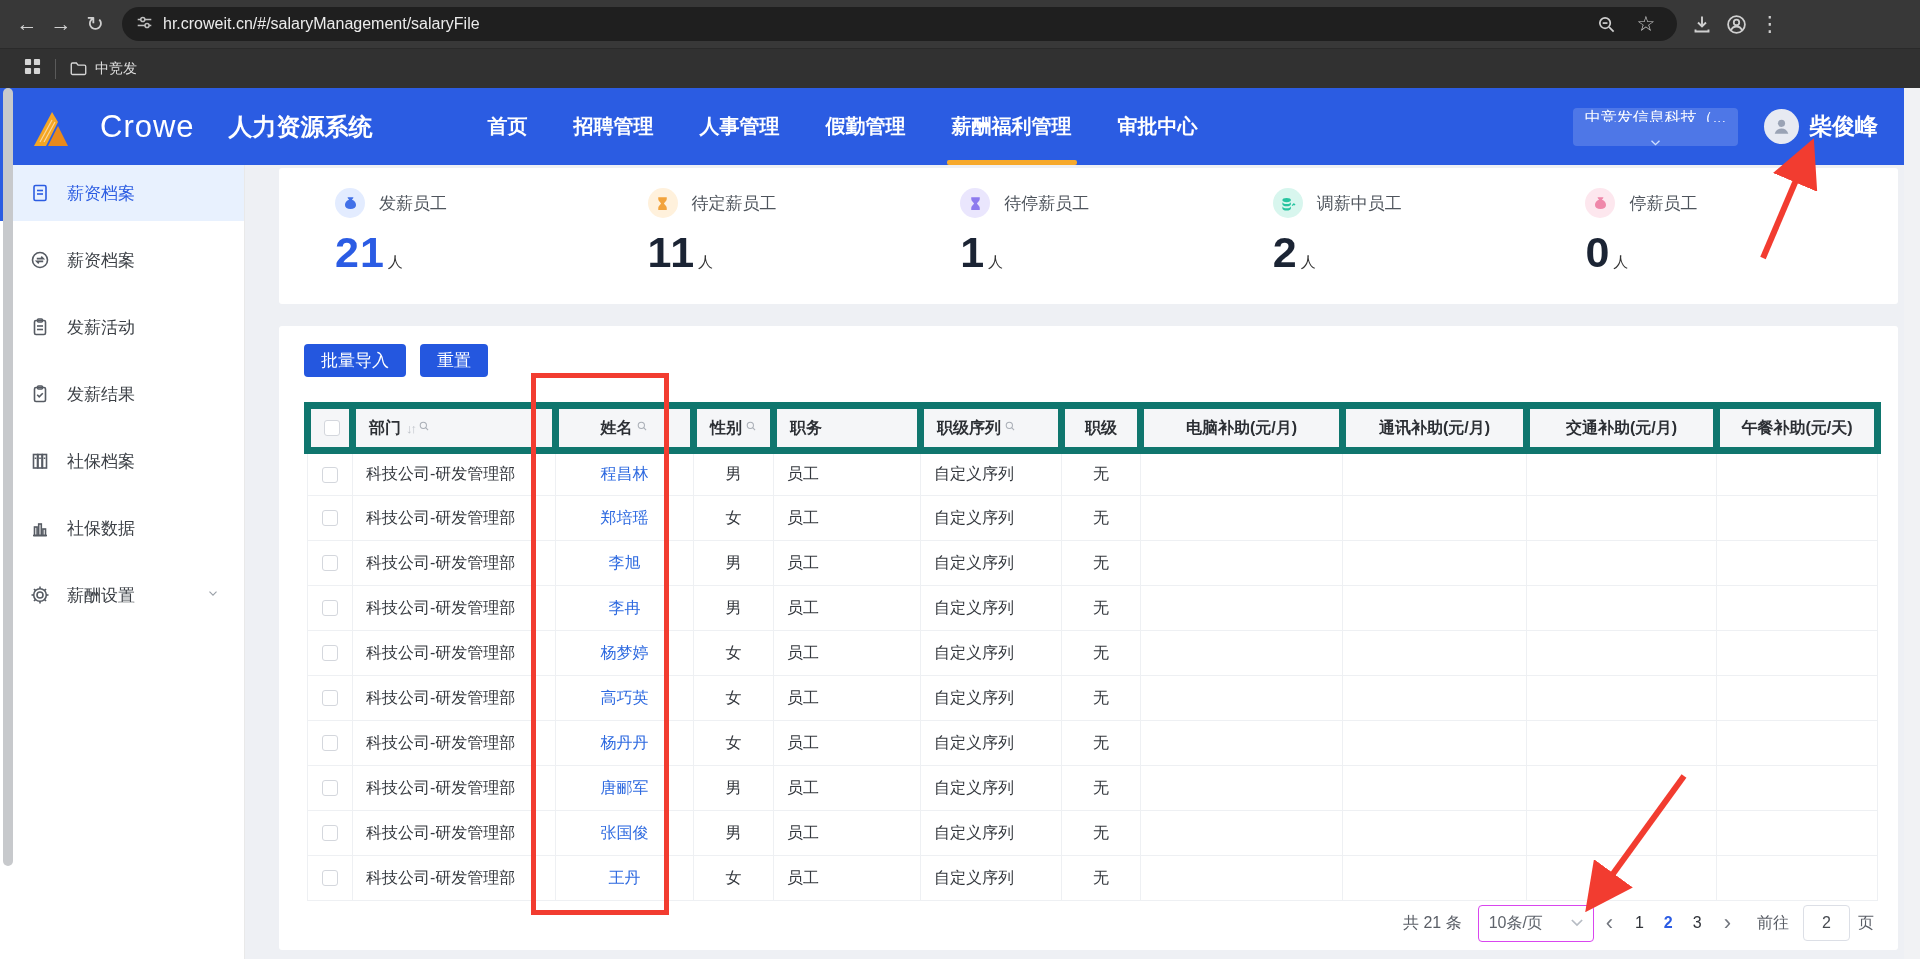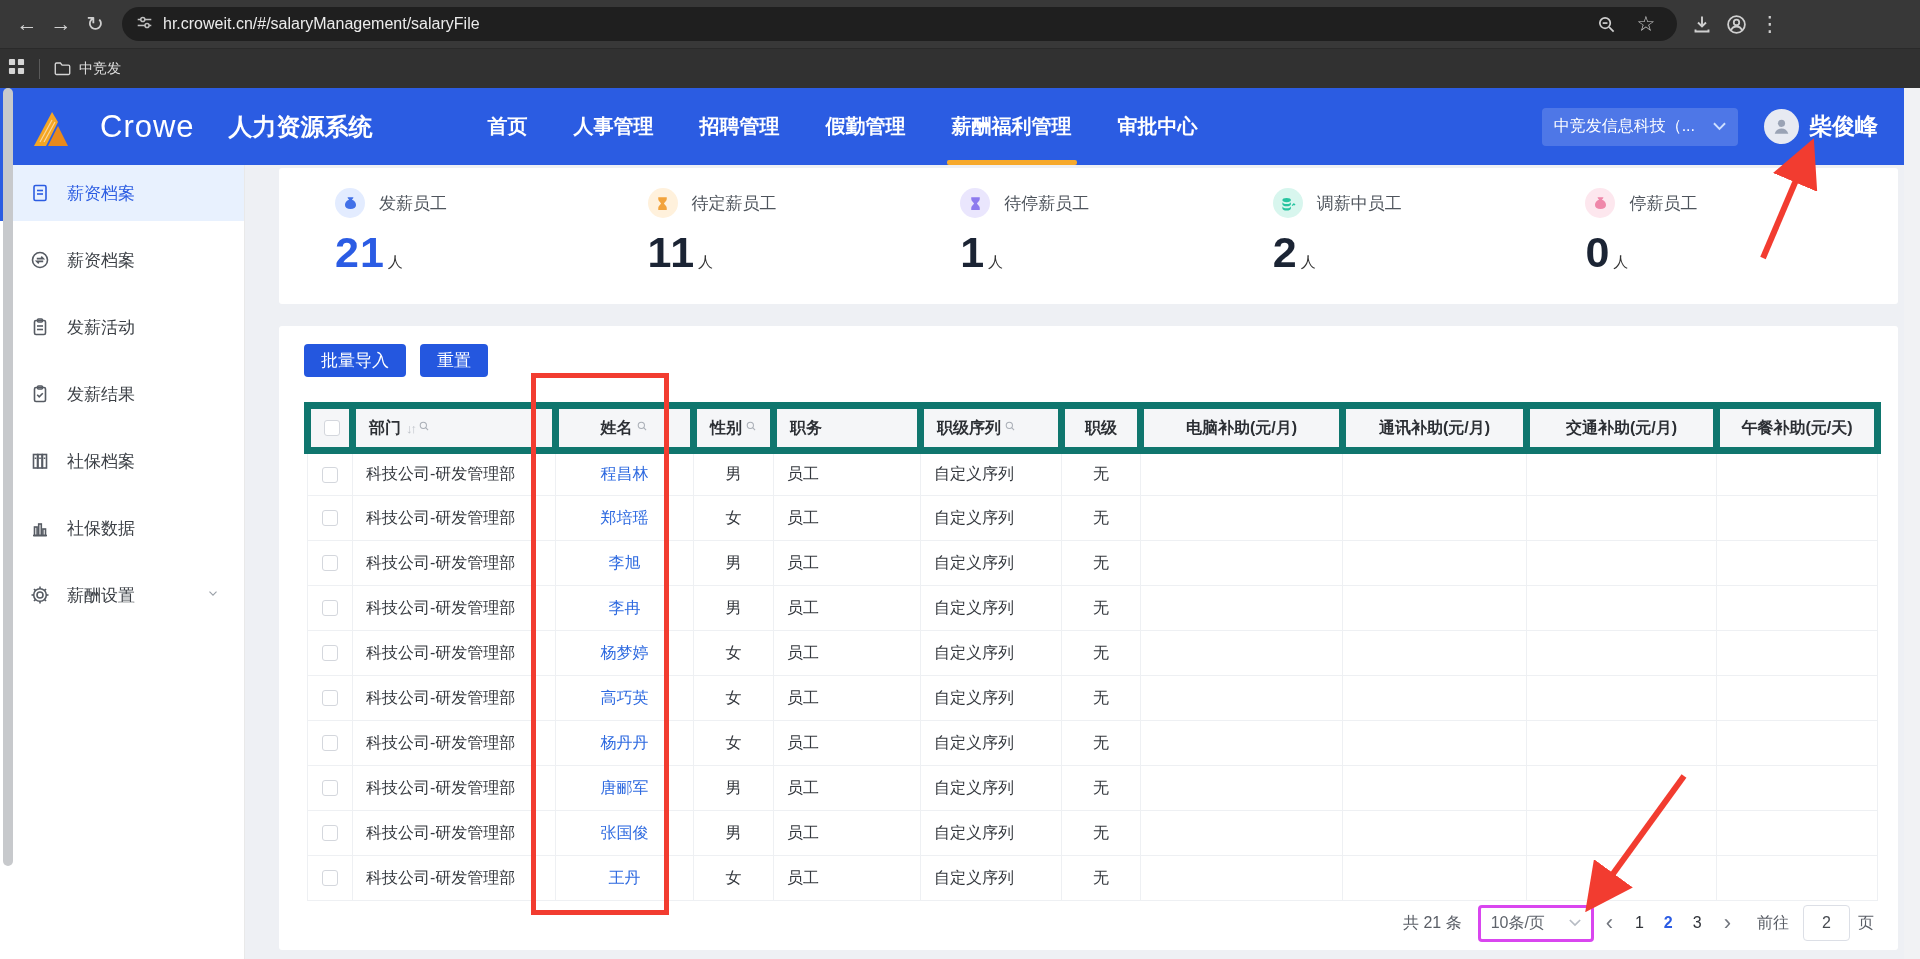--- a/index.html
+++ b/index.html
@@ -5,34 +5,34 @@
   * { box-sizing: border-box; margin: 0; padding: 0; }
   html,body { width:1920px; height:959px; overflow:hidden; font-family:"Liberation Sans","DejaVu Sans",sans-serif; background:#eef0f4; position:relative; }
 
   
   .chrome { position:absolute; top:0; left:0; width:1920px; height:88px; background:#383838; }
   .toolbar { height:48px; display:flex; align-items:center; padding:0 10px; }
   .tb-icon { width:34px; height:34px; display:flex; align-items:center; justify-content:center; color:#cfcfcf; font-size:21px; flex:0 0 auto; }
   .url-pill { width:1555px; height:34px; background:#1f1f1f; border-radius:17px; margin:0 8px 0 10px; display:flex; align-items:center; padding:0 14px; }
   .url-text { color:#ececec; font-size:16px; margin-left:10px; flex:1; white-space:nowrap; overflow:hidden; }
   .pill-right { display:flex; align-items:center; gap:6px; }
-  .bookmarks { height:40px; background:#313131; display:flex; align-items:center; padding:0 8px; border-top:1px solid #2a2a2a; }
+  .bookmarks { height:40px; background:#313131; display:flex; align-items:center; padding:0 24px; border-top:1px solid #2a2a2a; }
   .bm-divider { width:1px; height:20px; background:#5a5a5a; margin:0 14px; }
   .bm-folder { display:flex; align-items:center; gap:8px; color:#e0e0e0; font-size:14px; }
 
   
   .app-header { position:absolute; top:88px; left:0; width:1904px; height:77px; background:#2b5ce2; display:flex; align-items:center; padding:0 26px; }
   .logo-wrap { display:flex; align-items:center; gap:28px; }
   .brand { color:#fff; font-size:31px; font-weight:400; letter-spacing:1px; }
   .product { color:#fff; font-size:24px; font-weight:bold; margin-left:6px; }
   .nav { display:flex; margin-left:92px; height:77px; }
   .nav-item { color:#fff; font-size:20px; font-weight:bold; padding:17px 23px; height:77px; display:flex; align-items:center; position:relative; cursor:pointer; white-space:nowrap; }
   .nav-item.active::after { content:""; position:absolute; left:18px; right:18px; bottom:0; height:5px; background:#f6a92c; border-radius:2px; }
   .header-right { margin-left:auto; display:flex; align-items:center; }
-  .company-pill { background:rgba(255,255,255,0.17); border-radius:4px; height:38px; display:flex; align-items:center; padding:0 12px; color:#fff; font-size:16px; gap:18px; cursor:pointer; }
+  .company-pill { background:rgba(255,255,255,0.17); border-radius:4px; height:38px; display:flex; align-items:center; padding:0 12px; color:#fff; font-size:16px; gap:18px; cursor:pointer;flex-direction:column; }
   .company-name { max-width:148px; overflow:hidden; white-space:nowrap; }
   .avatar { width:35px; height:35px; border-radius:50%; background:#e7eaf2; display:flex; align-items:center; justify-content:center; margin:0 10px 0 26px; }
   .user-name { color:#fff; font-size:23px; font-weight:bold; }
 
   
   .sidebar { position:absolute; top:165px; left:0; width:245px; height:794px; background:#fff; border-right:1px solid #e9e9e9; }
   .side-item { height:56px; margin-bottom:11px; display:flex; align-items:center; padding-left:30px; gap:17px; font-size:17px; color:#3c4046; cursor:pointer; position:relative; }
   .side-item.active { background:#e8f1fe; color:#2b5ce2; }
   .side-item.active::before { content:""; position:absolute; left:0; top:0; bottom:0; width:4px; background:#2b5ce2; }
   .side-item .chev { position:absolute; right:24px; }
@@ -56,21 +56,21 @@
   table.grid { border-collapse:collapse; table-layout:fixed; margin-top:25px; width:1570px; font-size:16px; color:#33373d; }
   table.grid th { background:#f5f6f8; height:45px; font-weight:bold; color:#2c2f34; border:7px solid #0f766e; padding:0 13px; white-space:nowrap; overflow:hidden; }
   table.grid td { height:45px; border:1px solid #eef0f3; padding:0 13px; white-space:nowrap; overflow:hidden; background:#fff; }
   .al { text-align:left; } .ac { text-align:center; }
   .th-inner { display:inline-flex; align-items:center; gap:3px; }
   .sort-glyph { color:#bfc3ca; font-size:13px; letter-spacing:-2px; margin-left:2px; }
   .name-link { color:#2e6ae0; cursor:pointer; }
   .checkbox { width:16px; height:16px; border:1.5px solid #d4d7dd; border-radius:3px; background:#fff; margin:0 auto; cursor:pointer; }
 
   .pagination { position:absolute; right:24px; bottom:0; height:54px; display:flex; align-items:center; font-size:16px; color:#5a5e66; }
-  .page-size { border:3px solid #d946ef; border-radius:4px; height:37px; width:116px; display:flex; align-items:center; justify-content:space-between; padding:0 10px; margin-left:16px; cursor:pointer; color:#5f646c; }
+  .page-size { border:1px solid #d946ef; border-radius:4px; height:37px; width:116px; display:flex; align-items:center; justify-content:space-between; padding:0 10px; margin-left:16px; cursor:pointer; color:#5f646c; }
   .pg-arrow { font-size:22px; color:#72767e; padding:0 12px; cursor:pointer; line-height:1; }
   .pg-num { padding:0 10px; cursor:pointer; color:#303339; }
   .pg-num.current { color:#2b5ce4; font-weight:bold; }
   .goto-label { margin:0 6px 0 14px; }
   .goto-input { width:47px; height:36px; border:1px solid #dcdfe6; border-radius:4px; text-align:center; font-size:16px; color:#464a50; font-family:inherit; margin:0 8px; }
 
   
   .scroll-track { position:absolute; top:88px; right:0; width:16px; height:871px; background:#f1f2f4; }
   .scroll-thumb { position:absolute; top:88px; left:3px; width:10px; height:778px; background:#c7c9cc; border-radius:6px; }
 
@@ -148,22 +148,22 @@
       <polygon points="8,40 26,6 32,16 20,40" fill="#f5a623"></polygon>
       <polygon points="22,40 32,20 42,40" fill="#e8891d"></polygon>
       <line x1="14" y1="36" x2="26" y2="14" stroke="#fff" stroke-width="1.2" opacity="0.55"></line>
       <line x1="18" y1="36" x2="29" y2="16" stroke="#fff" stroke-width="1.2" opacity="0.55"></line>
     </svg>
     <span class="brand">Crowe</span>
     <span class="product">人力资源系统</span>
   </div>
   <div class="nav" id="nav">
       <div class="nav-item">首页</div>
+      <div class="nav-item">招聘管理</div>
       <div class="nav-item">人事管理</div>
-      <div class="nav-item">招聘管理</div>
       <div class="nav-item">假勤管理</div>
       <div class="nav-item active">薪酬福利管理</div>
       <div class="nav-item">审批中心</div>
     </div>
   <div class="header-right">
     <div class="company-pill">
       <span class="company-name">中竞发信息科技（...</span>
       <svg width="13" height="9" viewBox="0 0 14 9" fill="none" stroke="#cfe0ff" stroke-width="2">
           <path d="M1 1l6 6 6-6"></path>
         </svg>

